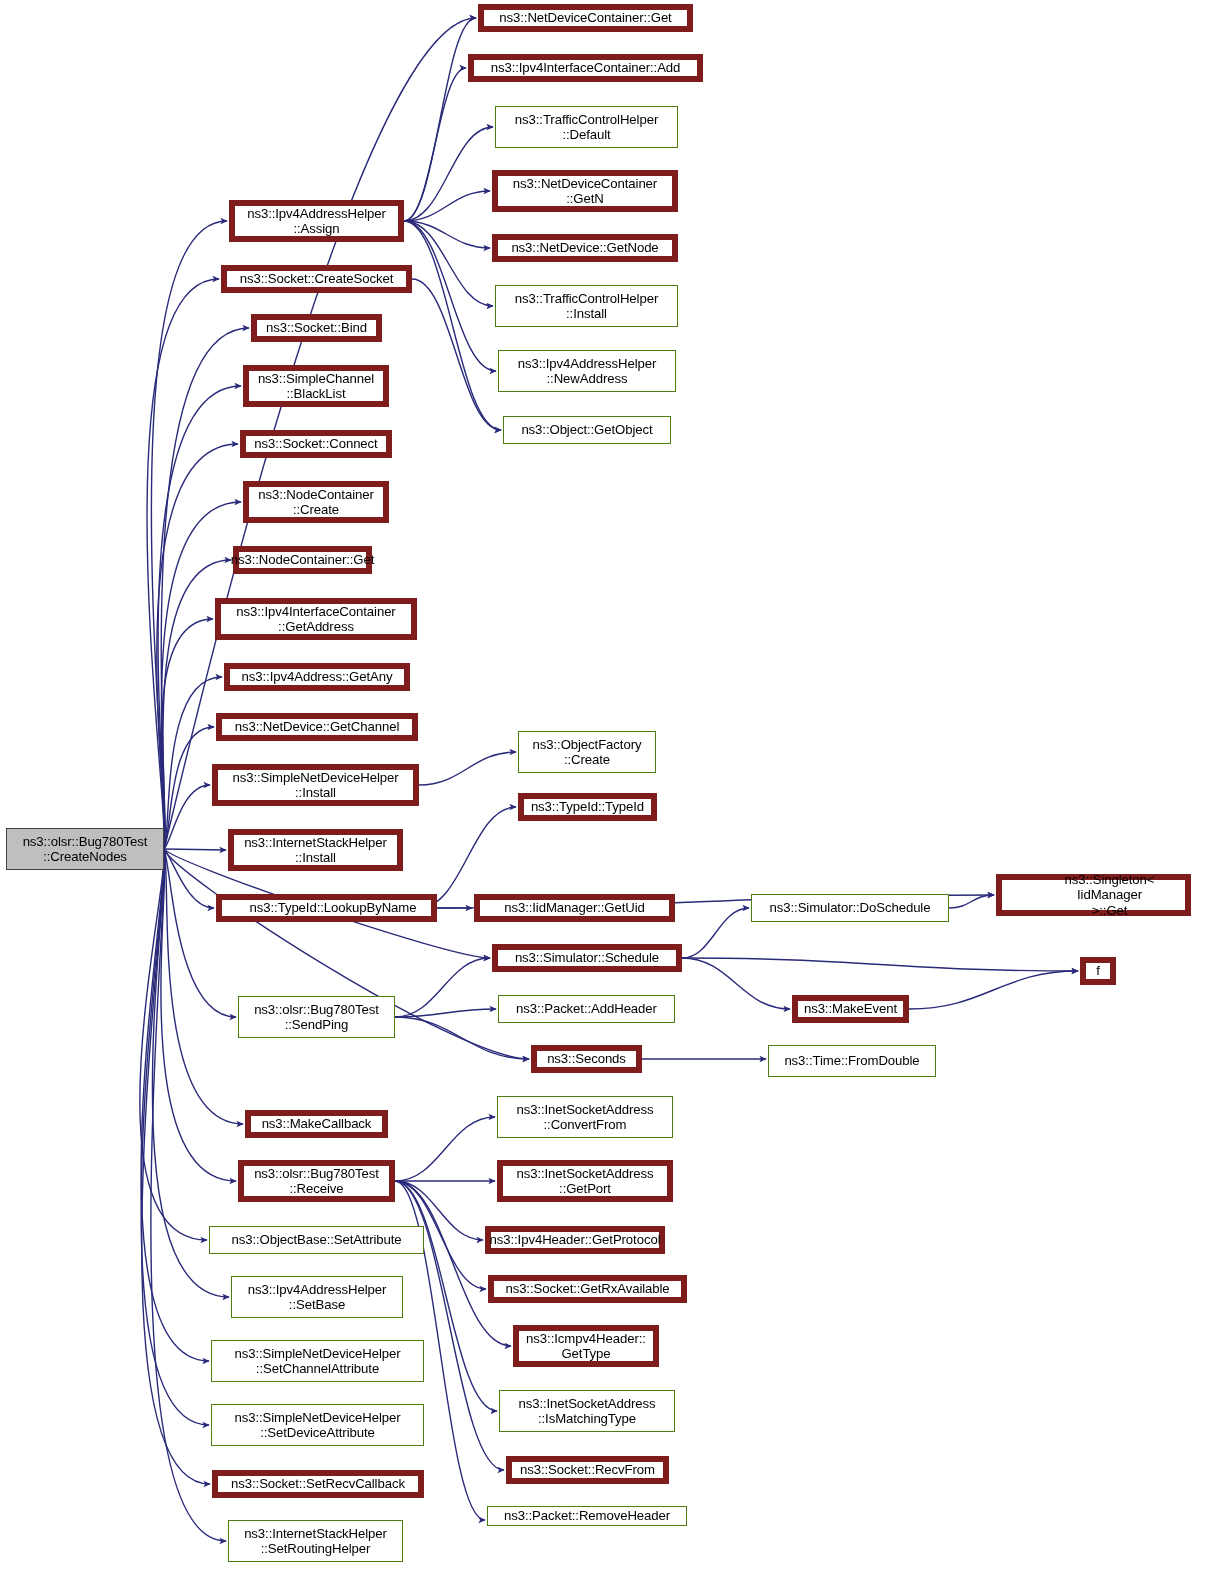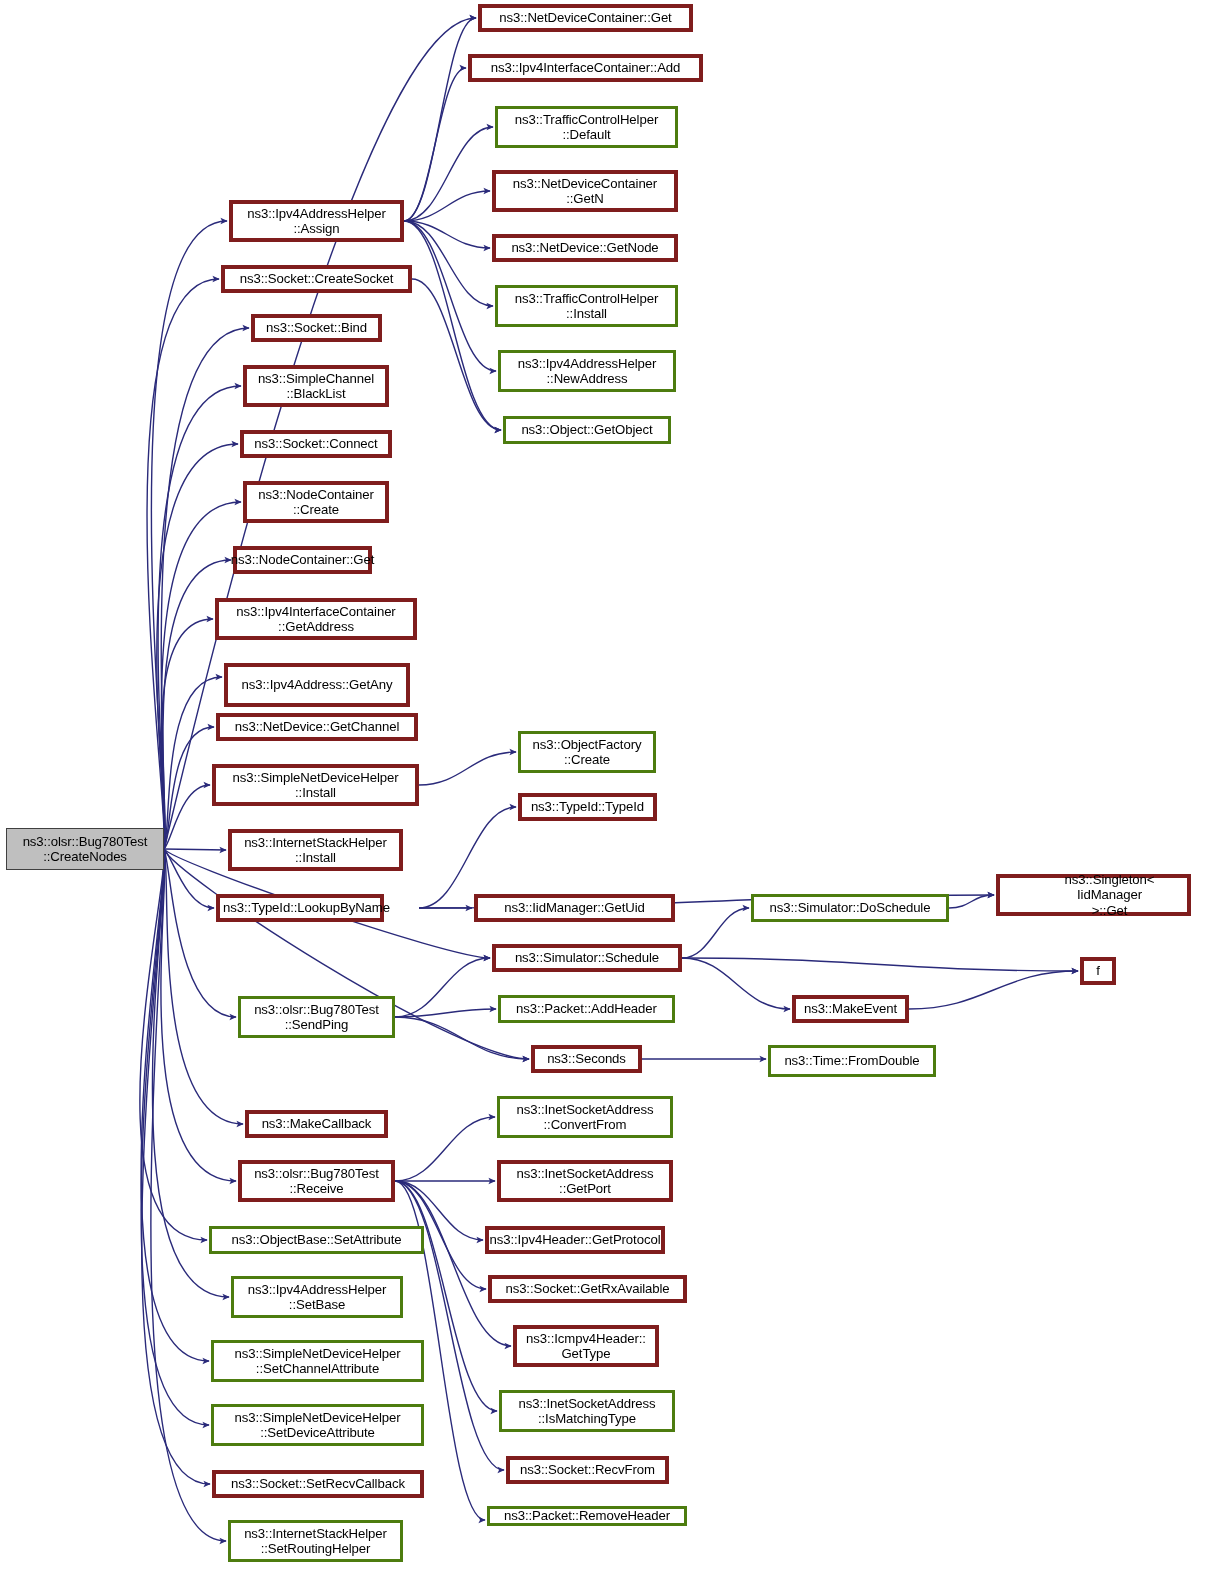--- a/index.html
+++ b/index.html
@@ -16,26 +16,26 @@
     position:absolute;
     box-sizing:border-box;
     display:flex;
     align-items:center;
     justify-content:center;
     text-align:center;
     font-size:13.2px;
     line-height:15.5px;
     color:#000000;
     background:#ffffff;
-    border:4px solid #7f1d1d;
+    border:6px solid #7f1d1d;
     white-space:pre-line;
     letter-spacing:-0.1px;
     padding:0 3px;
   }
-  .node.red{border:3px solid #4d7c0f;}
+  .node.red{border:1px solid #4d7c0f;}
   .node.root{
     background:#bfbfbf;
     border:1px solid #404040;
   }
 </style>
 </head>
 <body>
 
 <div id="canvas">
   <svg id="edges" viewBox="0 0 1216 1585">
@@ -119,27 +119,27 @@
     <div class="node" style="left: 221px; top: 265px; width: 191px; height: 28px;">ns3::Socket::CreateSocket</div>
     <div class="node" style="left: 251px; top: 314px; width: 131px; height: 28px;">ns3::Socket::Bind</div>
     <div class="node" style="left: 243px; top: 365px; width: 146px; height: 42px;">ns3::SimpleChannel
 ::BlackList</div>
     <div class="node" style="left: 240px; top: 430px; width: 152px; height: 28px;">ns3::Socket::Connect</div>
     <div class="node" style="left: 243px; top: 481px; width: 146px; height: 42px;">ns3::NodeContainer
 ::Create</div>
     <div class="node" style="left: 233px; top: 546px; width: 139px; height: 28px;">ns3::NodeContainer::Get</div>
     <div class="node" style="left: 215px; top: 598px; width: 202px; height: 42px;">ns3::Ipv4InterfaceContainer
 ::GetAddress</div>
-    <div class="node" style="left: 224px; top: 663px; width: 186px; height: 44px;">ns3::Ipv4Address::GetAny</div>
+    <div class="node" style="left: 224px; top: 663px; width: 186px; height: 28px;">ns3::Ipv4Address::GetAny</div>
     <div class="node" style="left: 216px; top: 713px; width: 202px; height: 28px;">ns3::NetDevice::GetChannel</div>
     <div class="node" style="left: 212px; top: 764px; width: 207px; height: 42px;">ns3::SimpleNetDeviceHelper
 ::Install</div>
     <div class="node" style="left: 228px; top: 829px; width: 175px; height: 42px;">ns3::InternetStackHelper
 ::Install</div>
-    <div class="node" style="left: 216px; top: 894px; width: 168px; height: 28px; padding-left: 16px;">ns3::TypeId::LookupByName</div>
+    <div class="node" style="left: 216px; top: 894px; width: 221px; height: 28px; padding-left: 16px;">ns3::TypeId::LookupByName</div>
     <div class="node red" style="left: 238px; top: 996px; width: 157px; height: 42px;">ns3::olsr::Bug780Test
 ::SendPing</div>
     <div class="node" style="left: 245px; top: 1110px; width: 143px; height: 28px;">ns3::MakeCallback</div>
     <div class="node" style="left: 238px; top: 1160px; width: 157px; height: 42px;">ns3::olsr::Bug780Test
 ::Receive</div>
     <div class="node red" style="left: 209px; top: 1226px; width: 215px; height: 28px;">ns3::ObjectBase::SetAttribute</div>
     <div class="node red" style="left: 231px; top: 1276px; width: 172px; height: 42px;">ns3::Ipv4AddressHelper
 ::SetBase</div>
     <div class="node red" style="left: 211px; top: 1340px; width: 213px; height: 42px;">ns3::SimpleNetDeviceHelper
 ::SetChannelAttribute</div>

